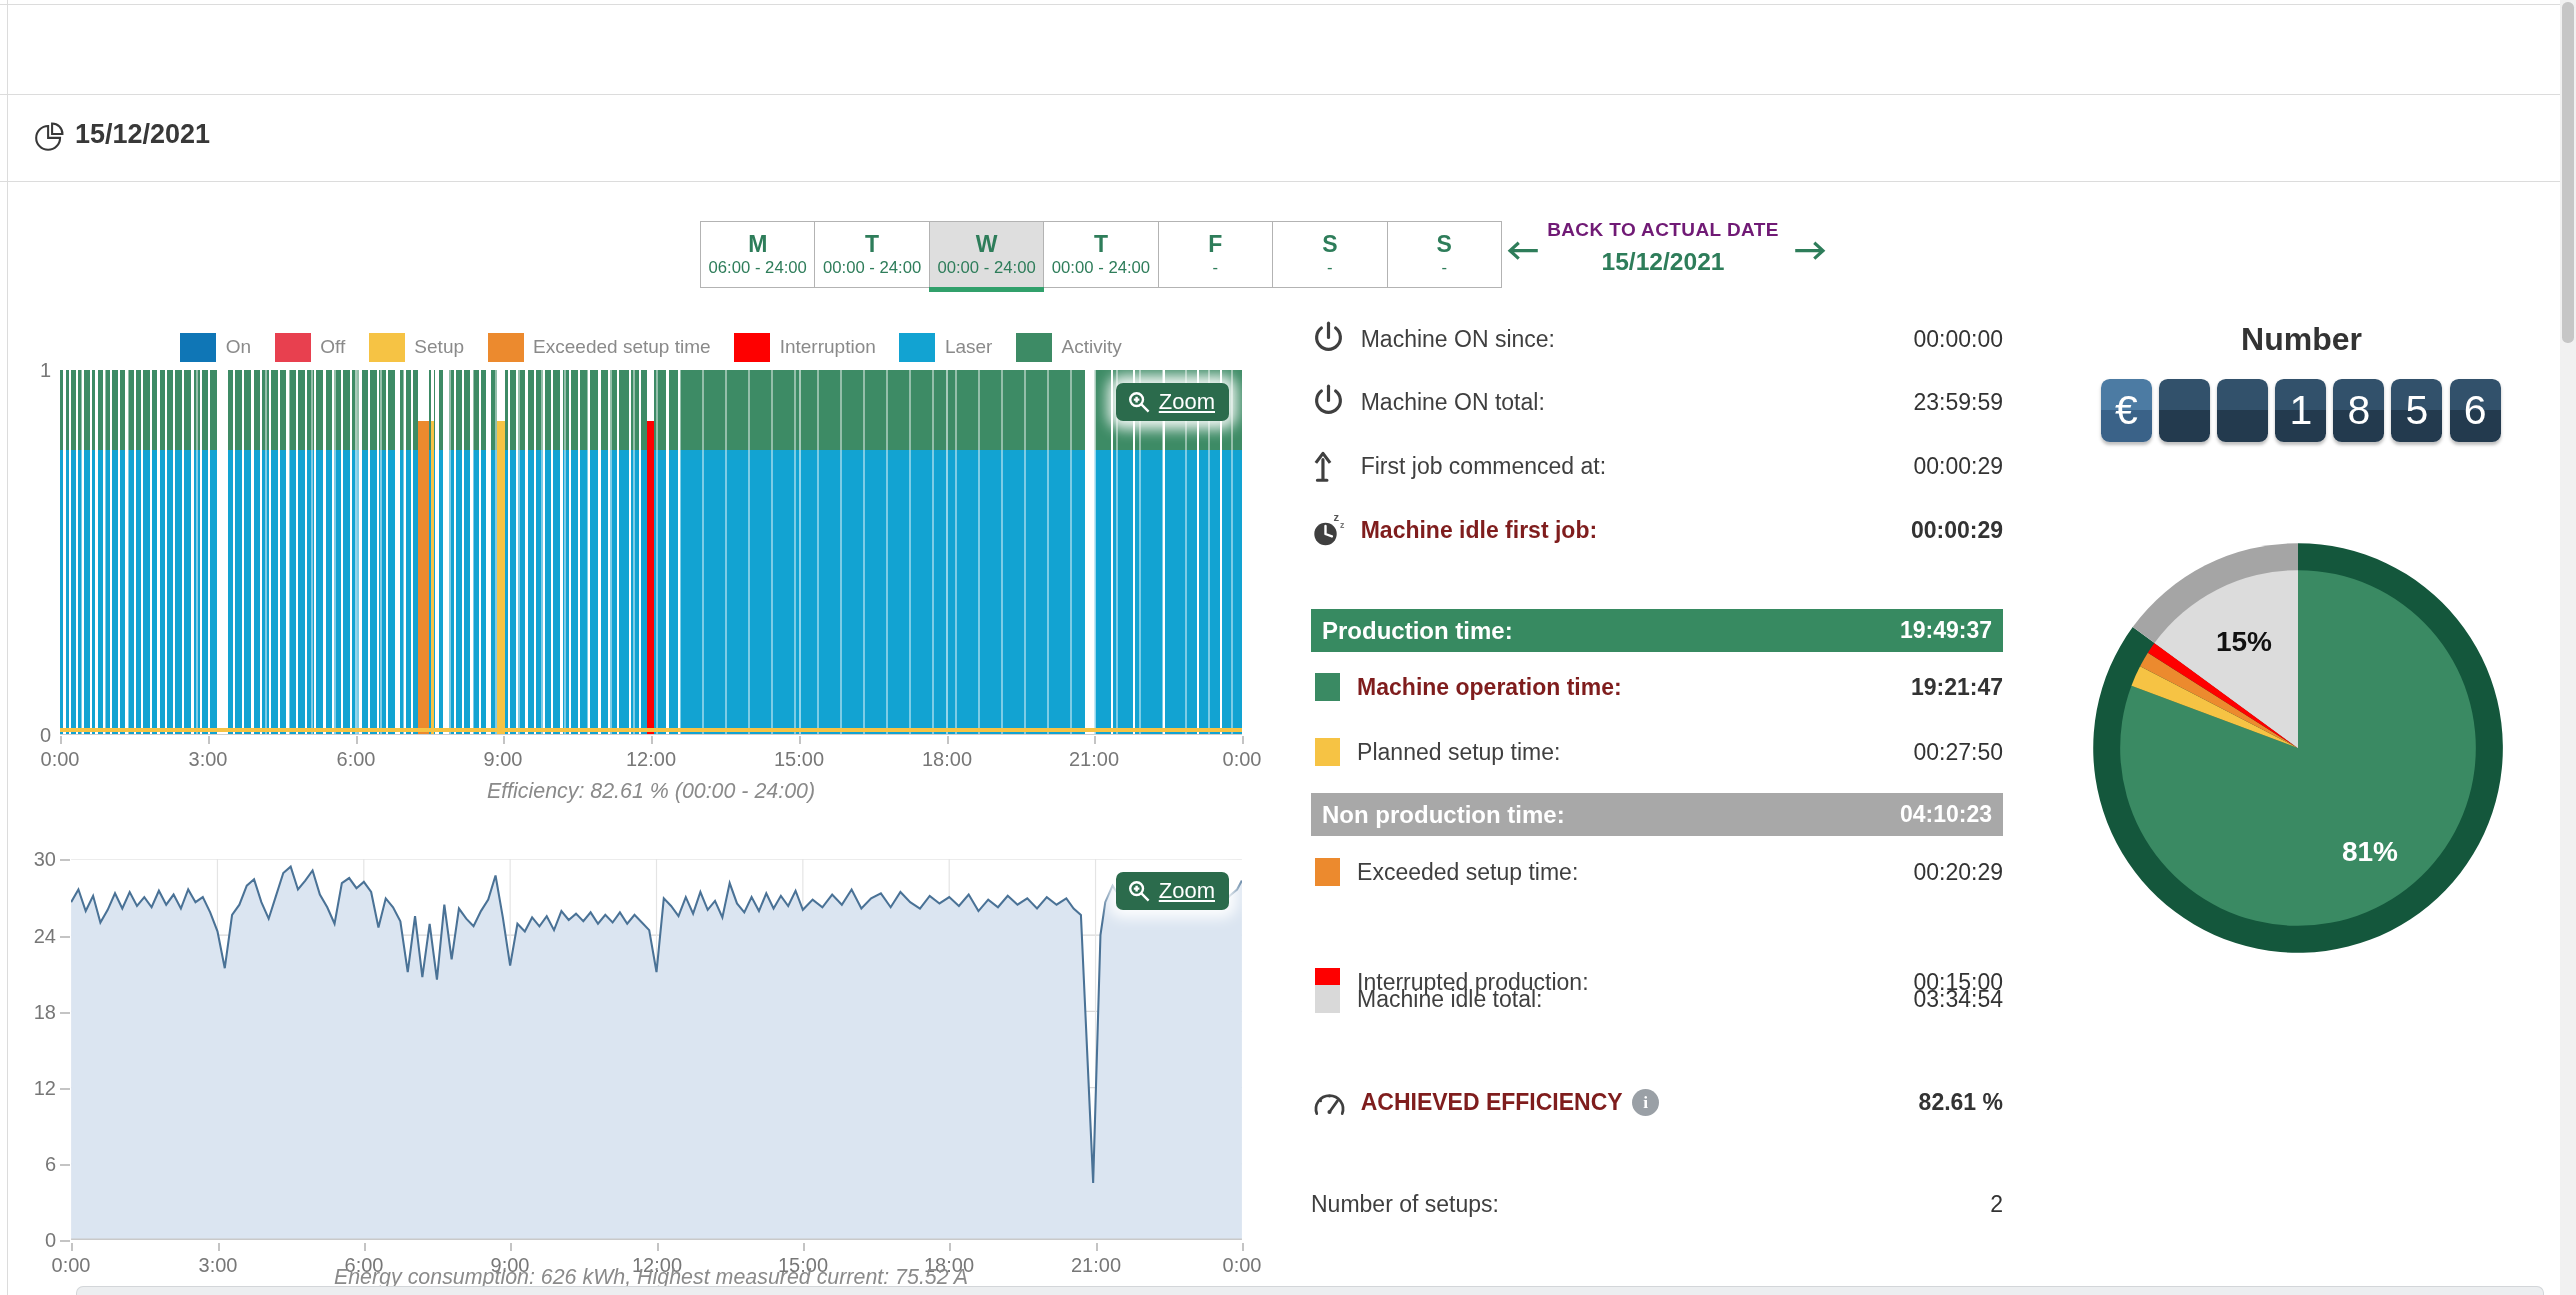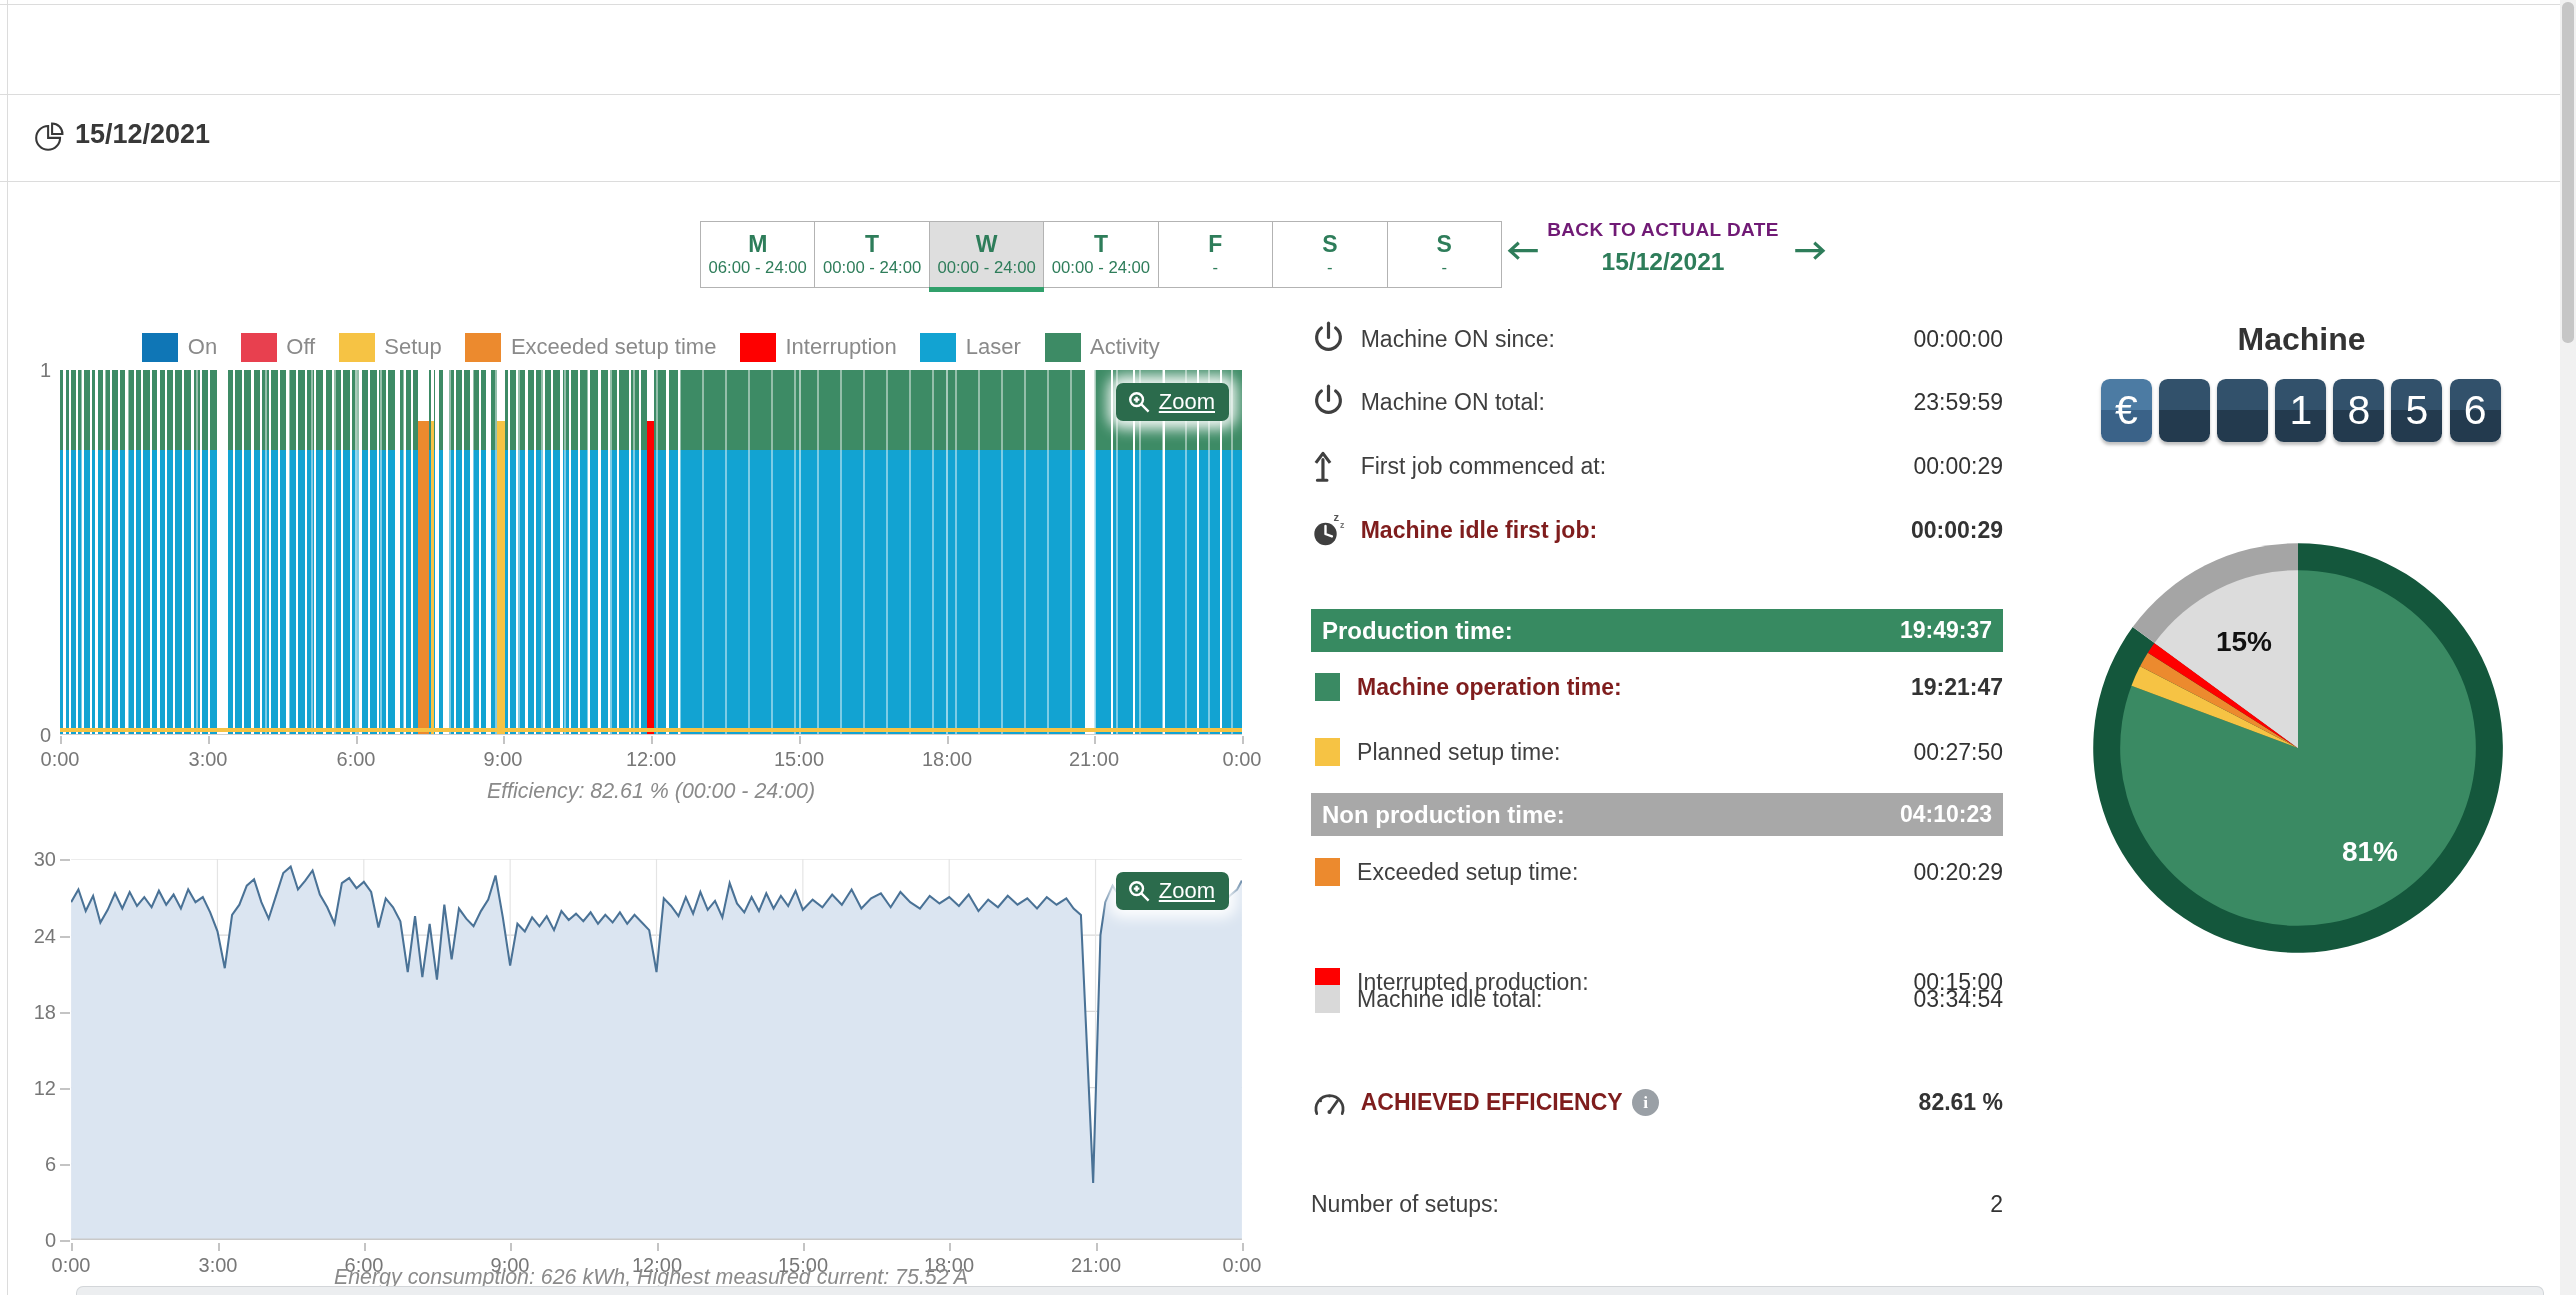--- a/index.html
+++ b/index.html
@@ -30,21 +30,21 @@
   
   .nav-arrow{position:absolute;width:35px;height:25.4px;top:238px;cursor:pointer;}
   .nav-center{position:absolute;left:1544px;top:219px;width:238px;text-align:center;cursor:pointer;}
   .nav-back{font-size:19px;font-weight:bold;color:#701a75;letter-spacing:0.4px;}
   .nav-date{font-size:24.6px;font-weight:bold;color:#2e7d5a;margin-top:7.1px;}
 
   
   .legend-row{position:absolute;left:60px;width:1182px;display:flex;justify-content:center;align-items:center;gap:11px;}
   .legend-item{display:flex;align-items:center;gap:9.5px;margin:0 6.3px;}
   .legend-sw{width:36px;height:28.6px;display:inline-block;}
-  .legend-lb{font-size:22px;color:#8a8a8a;}
+  .legend-lb{font-size:19px;color:#8a8a8a;}
   .caption{position:absolute;left:60px;width:1182px;text-align:center;font-style:italic;
            font-size:21.4px;color:#8a8a8a;}
 
   
   .tl-plot{position:absolute;left:60px;top:370px;width:1182px;height:364px;border-bottom:0.8px solid #cfcfcf;overflow:hidden;}
   .tl-activity{position:absolute;left:0;right:0;top:0;height:22%;}
   .tl-laser{position:absolute;left:0;right:0;top:22%;bottom:0;}
   .tl-stripes{position:absolute;inset:0;
       background:repeating-linear-gradient(90deg, rgba(255,255,255,0) 0px, rgba(255,255,255,0) 21.4px, rgba(255,255,255,.45) 21.4px, rgba(255,255,255,.45) 23px);}
   .tl-grid{position:absolute;top:0;bottom:0;width:1.6px;background:rgba(255,255,255,.55);}
@@ -483,21 +483,21 @@
         <div class="stat-lb b">ACHIEVED EFFICIENCY</div>
         <div class="info-ic">i</div>
         <div class="stat-val b">82.61 %</div>
       </div>
       <div class="stat-row" style="top: 1180px;">
         <div class="stat-lb">Number of setups:</div>
         <div class="stat-val">2</div>
       </div>
     </div>
 
-  <div class="rev-title">Machine</div>
+  <div class="rev-title">Number</div>
   <div class="rev-tiles" id="rev-tiles">
       <div class="rev-tile euro">€</div>
       <div class="rev-tile"></div>
       <div class="rev-tile"></div>
       <div class="rev-tile">1</div>
       <div class="rev-tile">8</div>
       <div class="rev-tile">5</div>
       <div class="rev-tile">6</div>
     </div>
 

